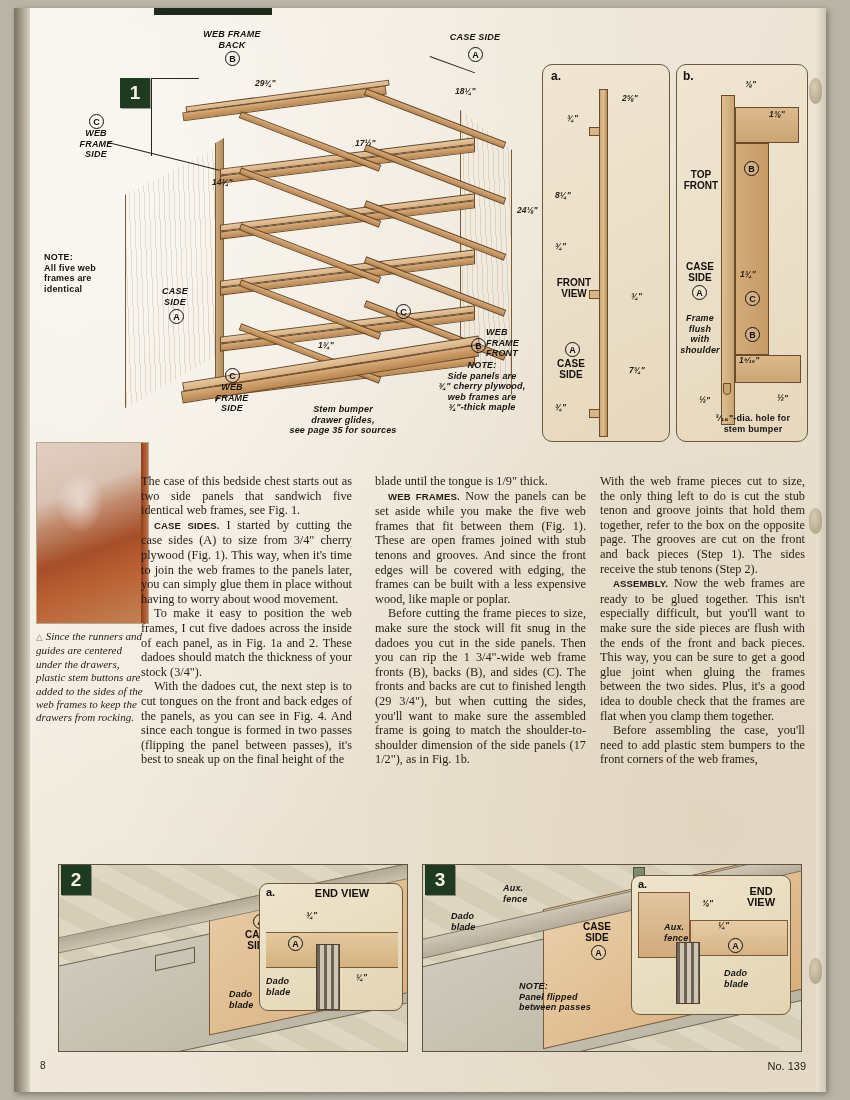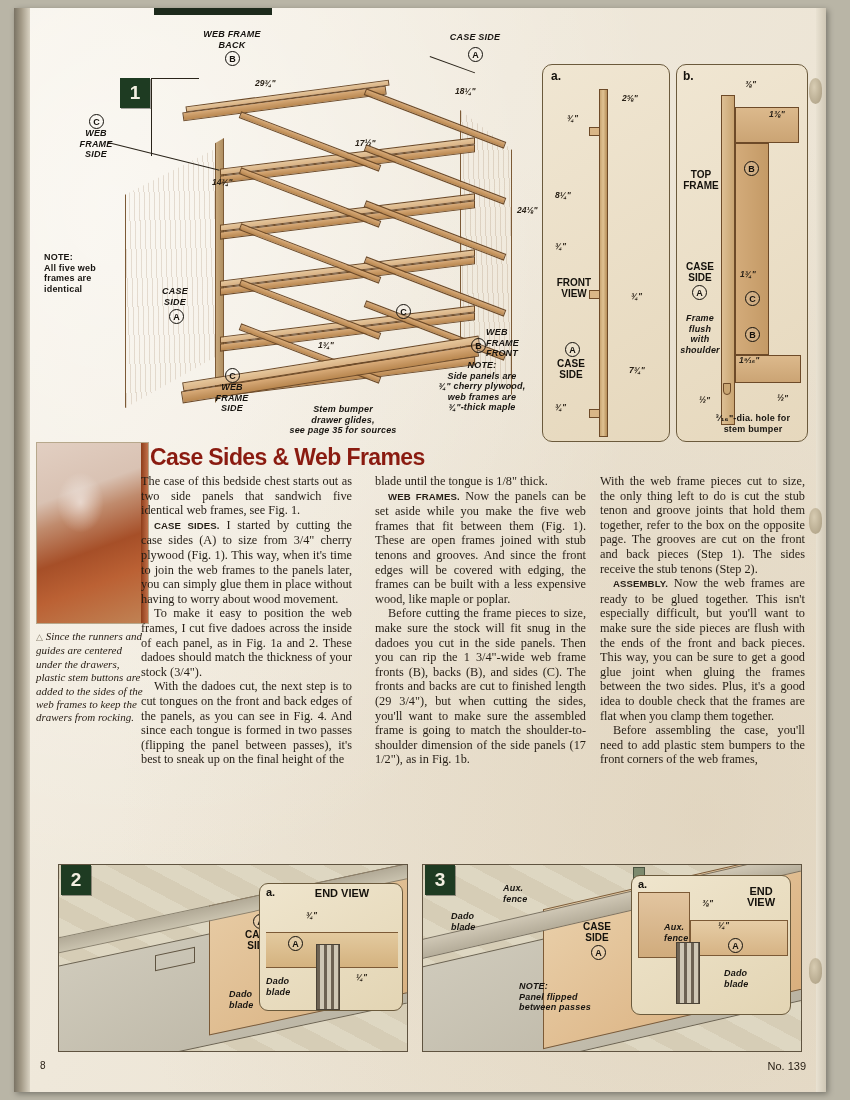--- a/index.html
+++ b/index.html
@@ -342,21 +342,21 @@
     <div style="position:absolute;left:58px;top:78px;width:34px;height:212px;
                 background:linear-gradient(90deg,#d3ab7a,#c49a66);border:1px solid #6d4a28;box-sizing:border-box;"></div>
 
     <div style="position:absolute;left:58px;top:290px;width:66px;height:28px;
                 background:linear-gradient(180deg,#dcb98c,#cba474);border:1px solid #6d4a28;box-sizing:border-box;"></div>
     <div style="position:absolute;left:46px;top:318px;width:8px;height:12px;border-radius:0 0 4px 4px;background:#c9a572;border:1px solid #6d4a28;box-sizing:border-box;"></div>
 
     <div class="dim" style="left:68px;top:14px;">⅜"</div>
     <div class="dim" style="left:92px;top:44px;">1⅜"</div>
     <div class="viewlabel" style="left:4px;top:104px;width:40px;">TOP
-FRAME</div>
+FRONT</div>
     <div class="bub" style="left:67px;top:96px;">B</div>
     <div class="viewlabel" style="left:2px;top:196px;width:42px;">CASE
 SIDE</div>
     <div class="bub" style="left:15px;top:220px;">A</div>
     <div class="dim" style="left:63px;top:204px;">1¾"</div>
     <div class="bub" style="left:68px;top:226px;">C</div>
     <div class="anno c" style="left:2px;top:248px;width:42px;">Frame
 flush
 with
 shoulder</div>
@@ -370,31 +370,30 @@
 
   <div id="photo">
     <div class="hl"></div>
     <div class="edge"></div>
   </div>
   <div id="photo-caption">
     <span class="tri">△</span>
     <span>Since the runners and guides are centered under the drawers, plastic stem buttons are added to the sides of the web frames to keep the drawers from rocking.</span>
   </div>
 
-  <div id="headline">Case Sides &amp; Web Frames</div>
 
   <div id="col1" class="col">
     <p class="first"><span>The case of this bedside chest starts out as two side panels that sandwich five identical web frames, see Fig. 1.</span></p>
     <p><span class="runin">CASE SIDES.</span><span> I started by cutting the case sides (A) to size from 3/4" cherry plywood (Fig. 1). This way, when it's time to join the web frames to the panels later, you can simply glue them in place without having to worry about wood movement.</span></p>
     <p><span>To make it easy to position the web frames, I cut five dadoes across the inside of each panel, as in Fig. 1a and 2. These dadoes should match the thickness of your stock (3/4").</span></p>
     <p><span>With the dadoes cut, the next step is to cut tongues on the front and back edges of the panels, as you can see in Fig. 4. And since each tongue is formed in two passes (flipping the panel between passes), it's best to sneak up on the final height of the</span></p>
   </div>
 
   <div id="col2" class="col">
-    <p class="first"><span>blade until the tongue is 1/8" thick.</span></p>
+    <p class="first"><span>blade until the tongue is 1/9" thick.</span></p>
     <p><span class="runin">WEB FRAMES.</span><span> Now the panels can be set aside while you make the five web frames that fit between them (Fig. 1). These are open frames joined with stub tenons and grooves. And since the front edges will be covered with edging, the frames can be built with a less expensive wood, like maple or poplar.</span></p>
     <p><span>Before cutting the frame pieces to size, make sure the stock will fit snug in the dadoes you cut in the side panels. Then you can rip the 1 3/4"-wide web frame fronts (B), backs (B), and sides (C). The fronts and backs are cut to finished length (29 3/4"), but when cutting the sides, you'll want to make sure the assembled frame is going to match the shoulder-to-shoulder dimension of the side panels (17 1/2"), as in Fig. 1b.</span></p>
   </div>
 
   <div id="col3" class="col">
     <p class="first"><span>With the web frame pieces cut to size, the only thing left to do is cut the stub tenon and groove joints that hold them together, refer to the box on the opposite page. The grooves are cut on the front and back pieces (Step 1). The sides receive the stub tenons (Step 2).</span></p>
     <p><span class="runin">ASSEMBLY.</span><span> Now the web frames are ready to be glued together. This isn't especially difficult, but you'll want to make sure the side pieces are flush with the ends of the front and back pieces. This way, you can be sure to get a good glue joint when gluing the frames between the two sides. Plus, it's a good idea to double check that the frames are flat when you clamp them together.</span></p>
     <p><span>Before assembling the case, you'll need to add plastic stem bumpers to the front corners of the web frames,</span></p>
   </div>
 

